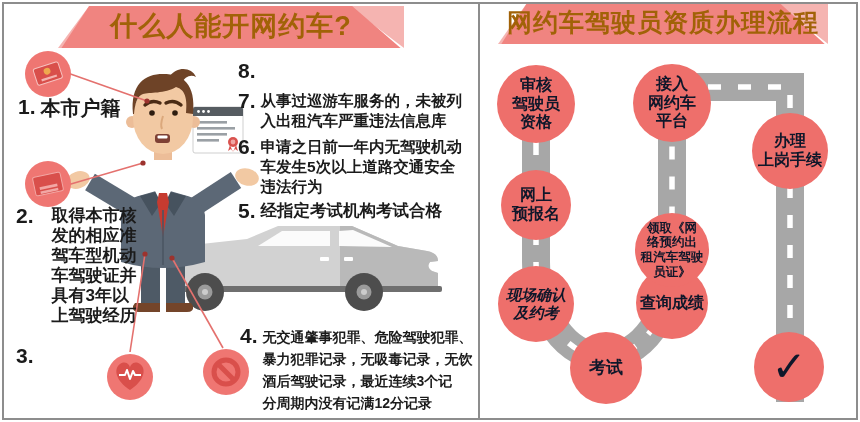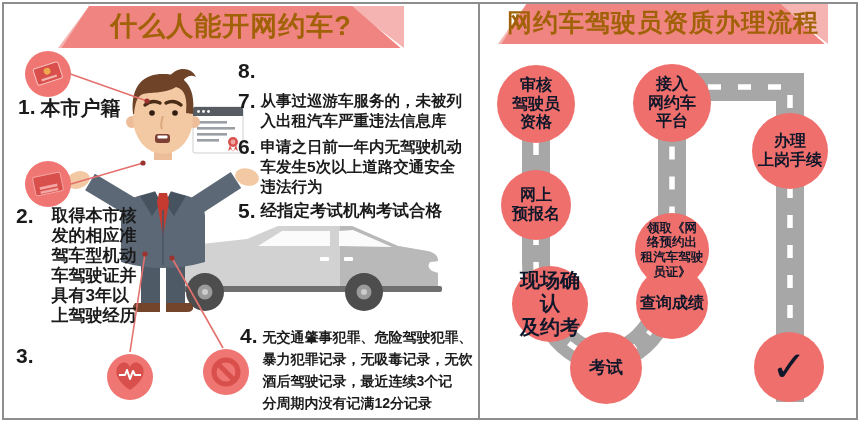--- a/index.html
+++ b/index.html
@@ -216,21 +216,21 @@
   </div>
   <div class="item" style="left:238px;top:61px;">
     <span class="num">8.</span>
   </div>
 
   <div class="step" style="left:497px;top:65px;width:78px;height:78px;font-size:16px;">审核
 驾驶员
 资格</div>
   <div class="step" style="left:501px;top:170px;width:70px;height:70px;font-size:16px;">网上
 预报名</div>
-  <div class="step" style="left:512px;top:266px;width:76px;height:76px;font-size:20px;">现场确认
+  <div class="step" style="left:498px;top:266px;width:76px;height:76px;font-size:15px;font-style:italic;">现场确认
 及约考</div>
   <div class="step" style="left:570px;top:332px;width:72px;height:72px;font-size:17px;">考试</div>
   <div class="step" style="left:636px;top:267px;width:72px;height:72px;font-size:16px;">查询成绩</div>
   <div class="step" style="left:635px;top:165px;width:74px;height:74px;font-size:12.5px;margin-top:48px;">领取《网
 络预约出
 租汽车驾驶
 员证》</div>
   <div class="step" style="left:633px;top:64px;width:78px;height:78px;font-size:16px;">接入
 网约车
 平台</div>

